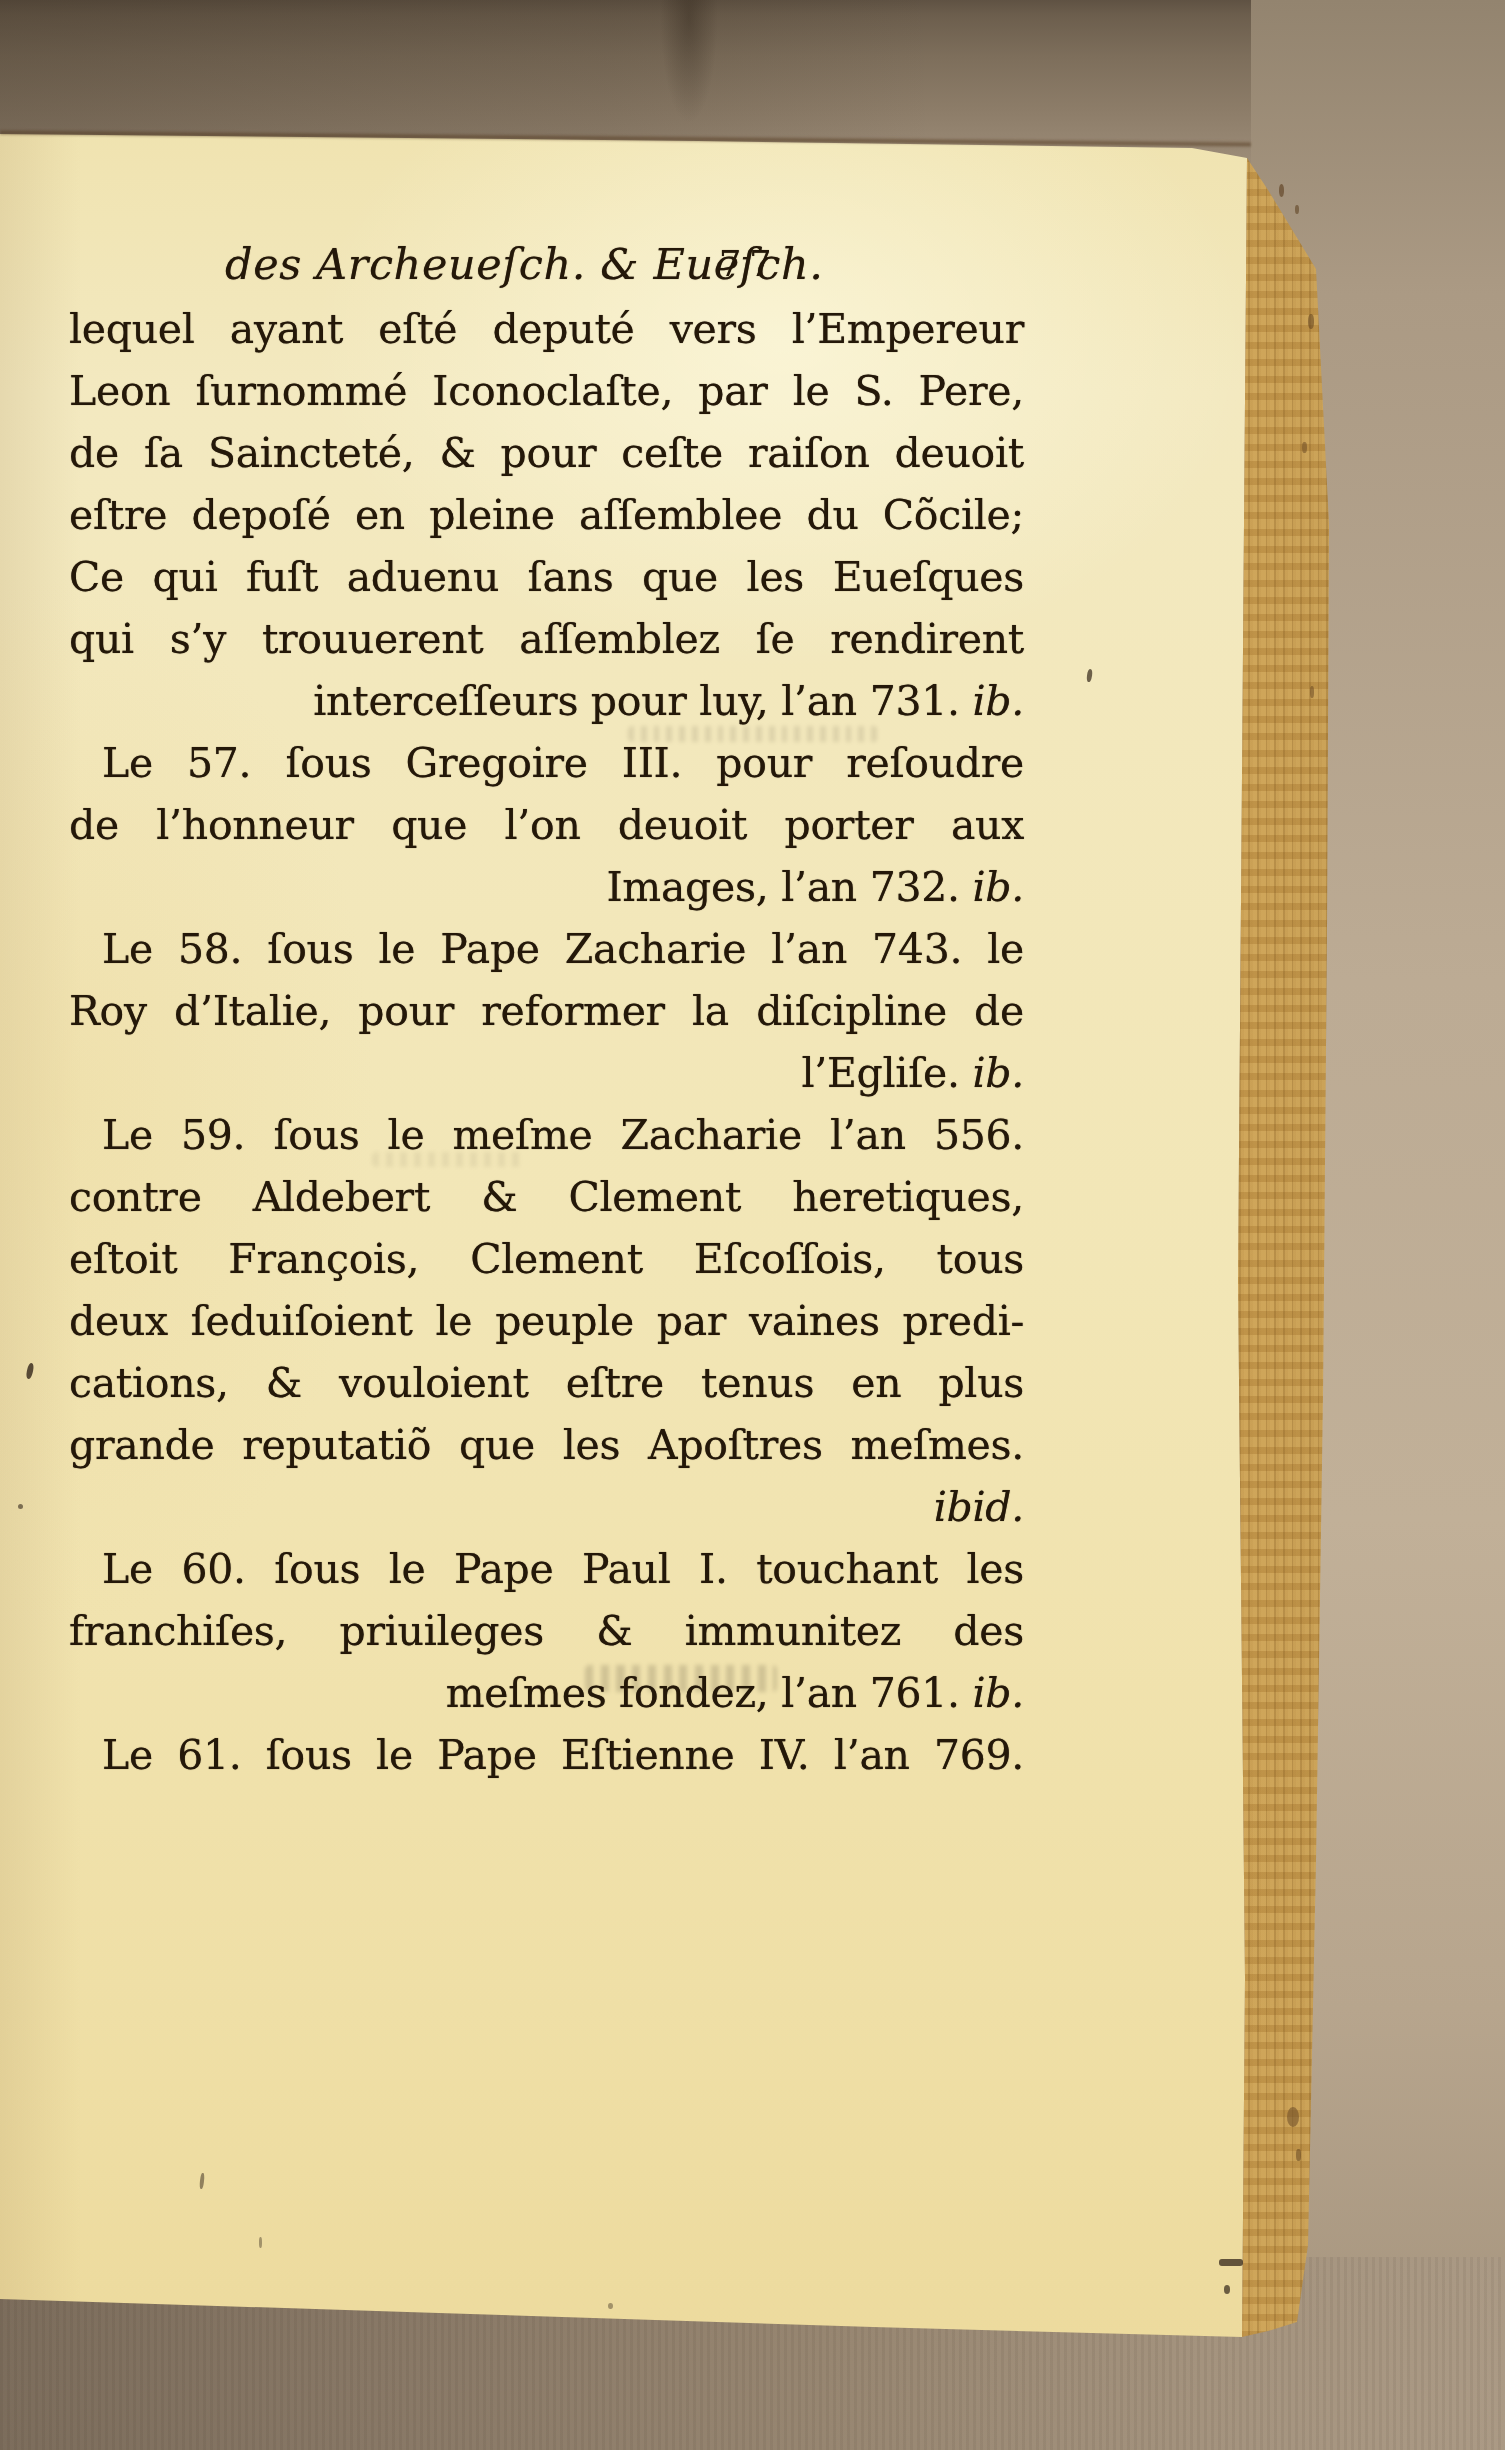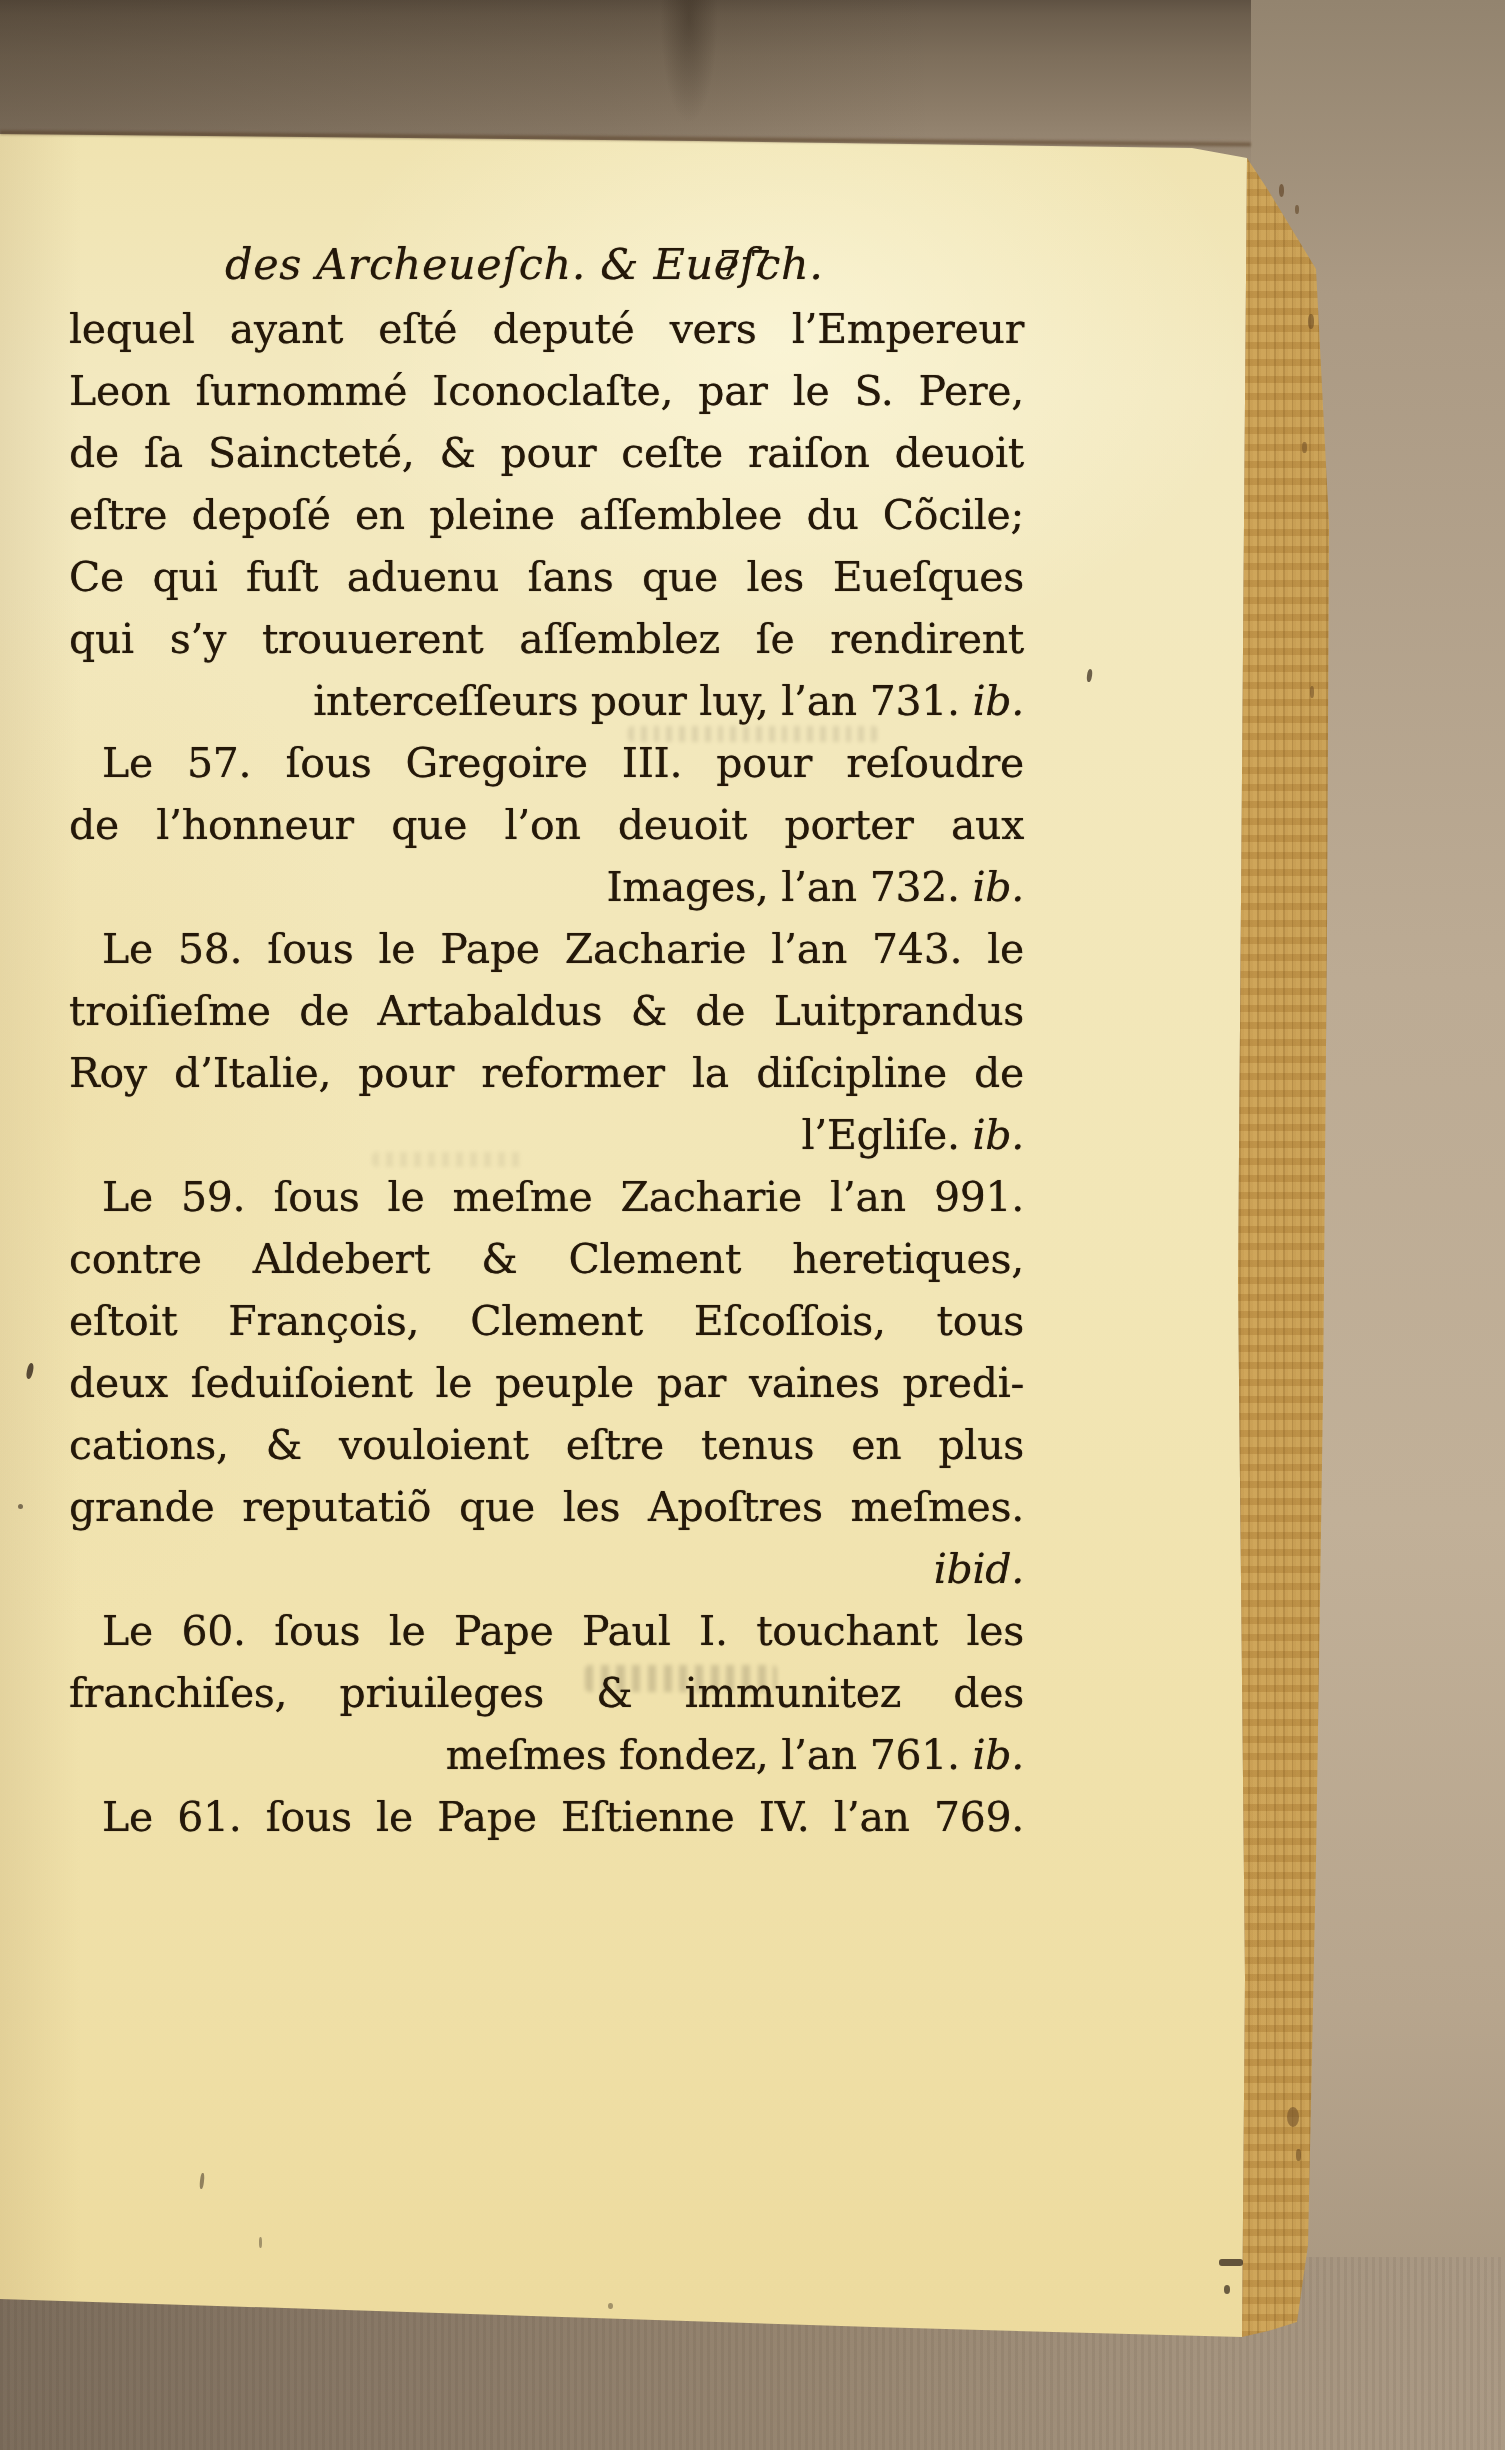--- a/index.html
+++ b/index.html
@@ -121,24 +121,23 @@
       <div class="line just"><span>Leon ſurnommé Iconoclaſte, par le S. Pere,</span></div>
       <div class="line just"><span>de ſa Saincteté, &amp; pour ceſte raiſon deuoit</span></div>
       <div class="line just"><span>eſtre depoſé en pleine aſſemblee du Cõcile;</span></div>
       <div class="line just"><span>Ce qui fuſt aduenu ſans que les Eueſques</span></div>
       <div class="line just"><span>qui s’y trouuerent aſſemblez ſe rendirent</span></div>
       <div class="line"><span>interceſſeurs pour luy, l’an 731. </span><span class="it">ib.</span></div>
       <div class="line indent just"><span>Le 57. ſous Gregoire III. pour reſoudre</span></div>
       <div class="line just"><span>de l’honneur que l’on deuoit porter aux</span></div>
       <div class="line"><span>Images, l’an 732. </span><span class="it">ib.</span></div>
       <div class="line indent just"><span>Le 58. ſous le Pape Zacharie l’an 743. le</span></div>
-      <div class="line just"><span>troiſieſme de Artabaldus &amp; de Luitprandus</span></div>
       <div class="line just"><span>Roy d’Italie, pour reformer la diſcipline de</span></div>
       <div class="line"><span>l’Egliſe. </span><span class="it">ib.</span></div>
-      <div class="line indent just"><span>Le 59. ſous le meſme Zacharie l’an 991.</span></div>
+      <div class="line indent just"><span>Le 59. ſous le meſme Zacharie l’an 556.</span></div>
       <div class="line just"><span>contre Aldebert &amp; Clement heretiques,</span></div>
       <div class="line just"><span>eſtoit François, Clement Eſcoſſois, tous</span></div>
       <div class="line just"><span>deux ſeduiſoient le peuple par vaines predi-</span></div>
       <div class="line just"><span>cations, &amp; vouloient eſtre tenus en plus</span></div>
       <div class="line just"><span>grande reputatiõ que les Apoſtres meſmes.</span></div>
       <div class="line"><span class="it">ibid.</span></div>
       <div class="line indent just"><span>Le 60. ſous le Pape Paul I. touchant les</span></div>
       <div class="line just"><span>franchiſes, priuileges &amp; immunitez des</span></div>
       <div class="line"><span>meſmes fondez, l’an 761. </span><span class="it">ib.</span></div>
       <div class="line indent just"><span>Le 61. ſous le Pape Eſtienne IV. l’an 769.</span></div>

